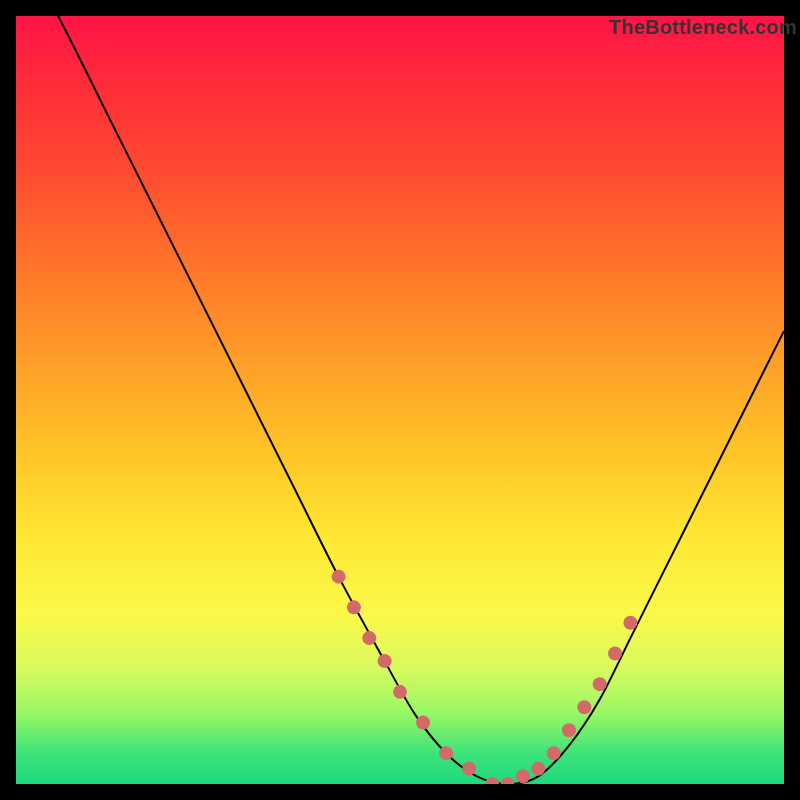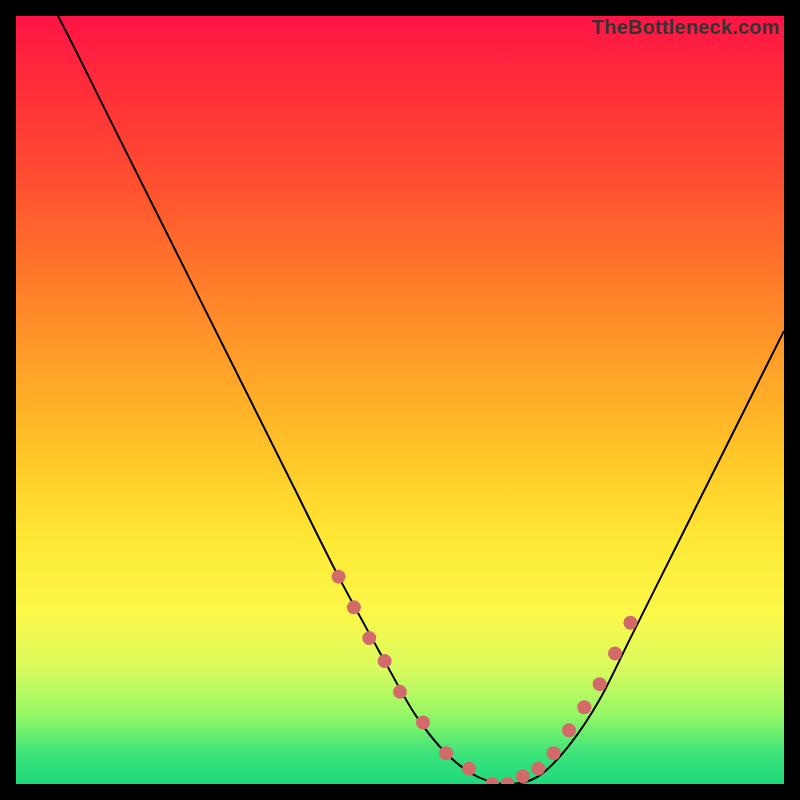--- a/index.html
+++ b/index.html
@@ -11,20 +11,21 @@
     overflow: hidden;
     font-family: Arial, Helvetica, sans-serif;
   }
   .frame {
     position: absolute;
     left: 16px;
     top: 16px;
     width: 768px;
     height: 768px;
     background: #000;
+    padding-left: 17px;
   }
   .plot-bg {
     position: absolute;
     left: 0;
     top: 0;
     width: 768px;
     height: 768px;
     
     background: linear-gradient(
       to bottom,

